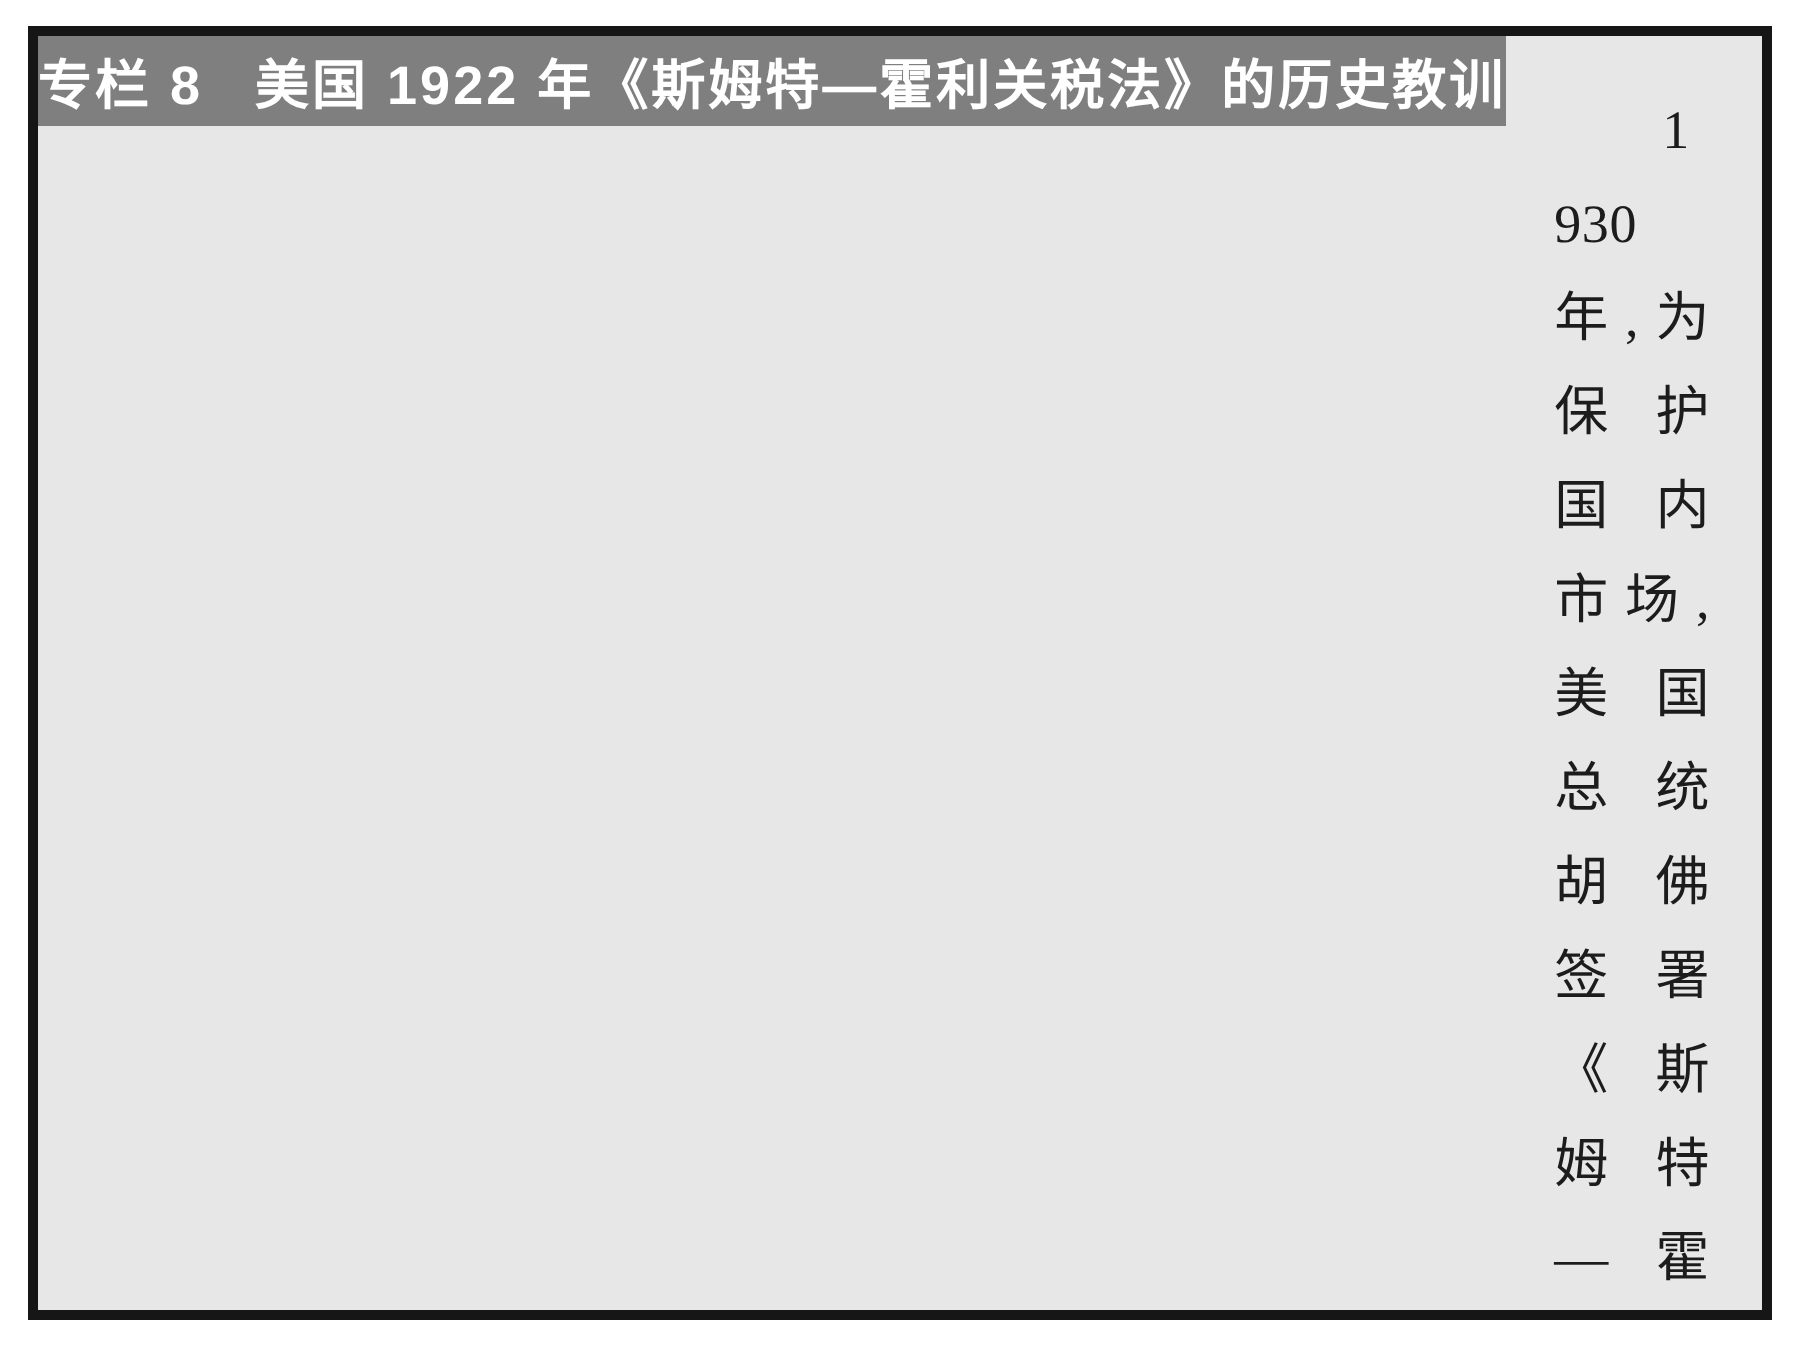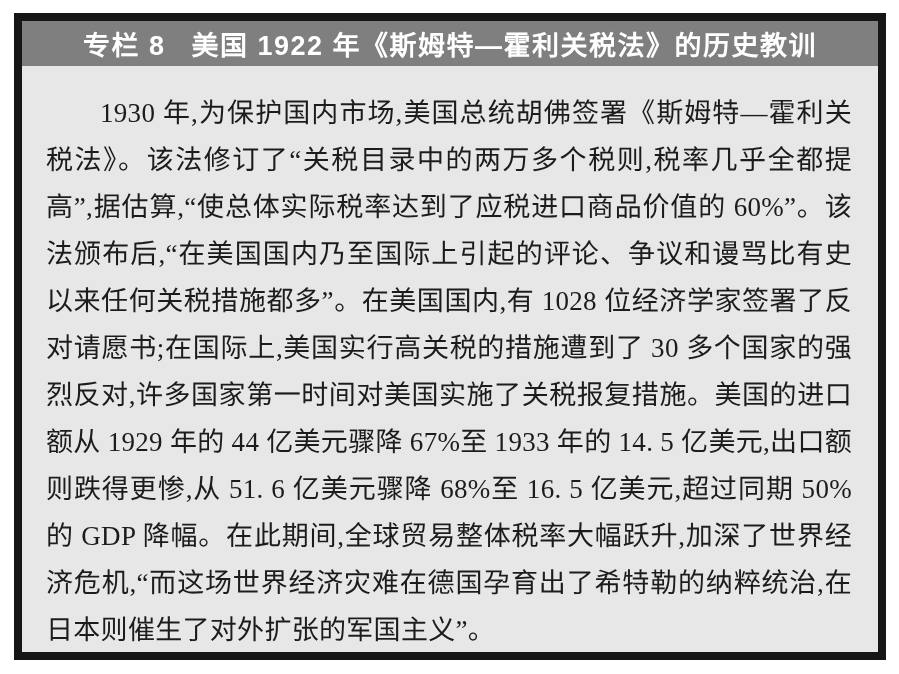--- a/index.html
+++ b/index.html
@@ -12,24 +12,23 @@
     height: 674px;
     background: #ffffff;
     box-sizing: border-box;
     padding: 13px 13px 14px 14px;
     font-family: "Liberation Serif", "DejaVu Serif", serif;
   }
   .box {
     width: 100%;
     height: 100%;
     box-sizing: border-box;
-    border: 8px solid #b91c1c;
+    border: 5px solid #b91c1c;
     background: #e7e7e7;
     display: flex;
-    flex-direction: column;
   }
   .box-header {
     background: #7f7f7f;
     color: #ffffff;
     height: 45px;
     flex: 0 0 45px;
     display: flex;
     align-items: center;
     justify-content: center;
     font-family: "Liberation Sans", "DejaVu Sans", sans-serif;

